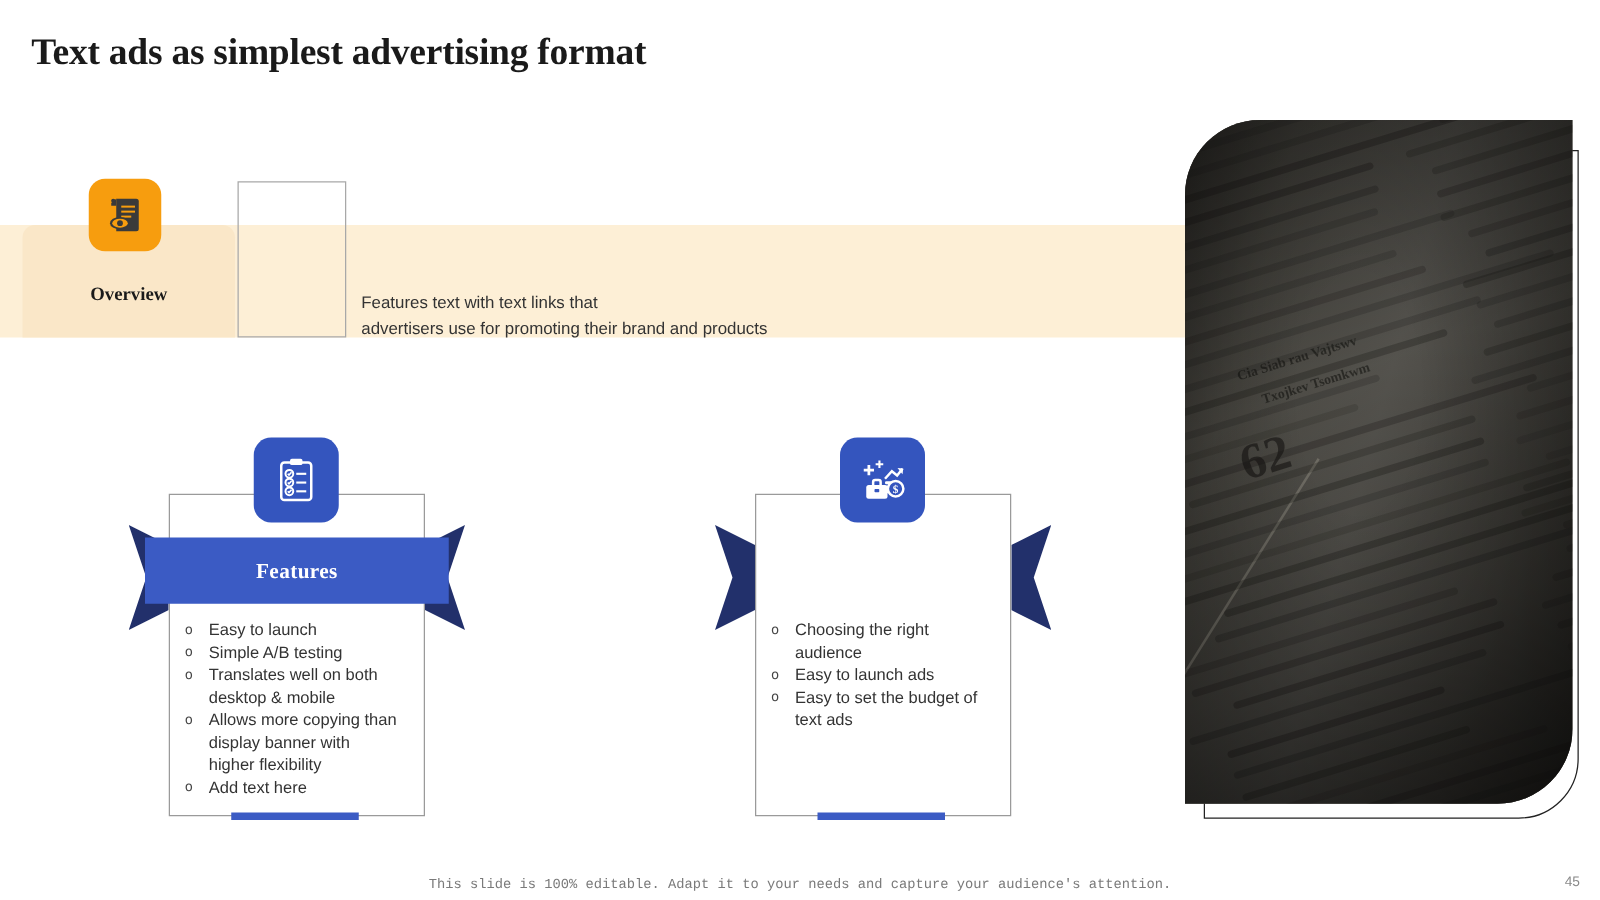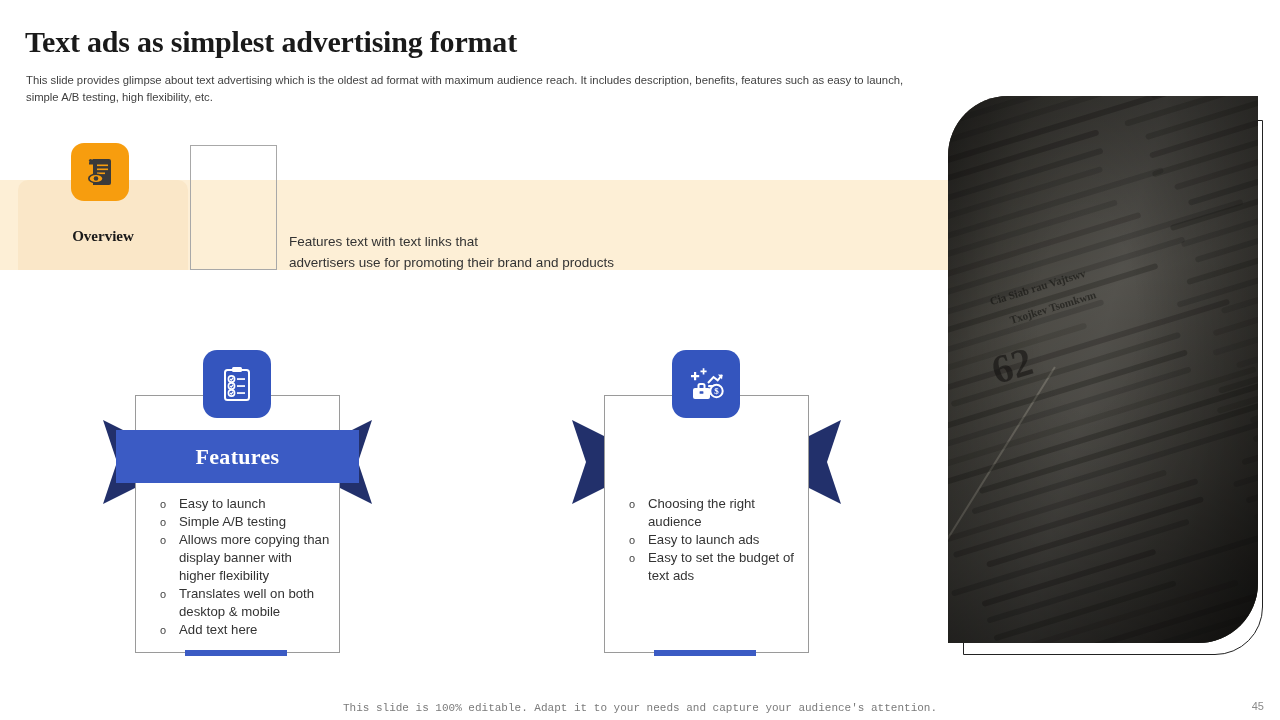--- a/index.html
+++ b/index.html
@@ -86,25 +86,25 @@
   .ribbon .tail.left  { left: 0;  clip-path: polygon(0 0, 100% 16px, 100% 68px, 0 84px, 14px 42px); }
   .ribbon .tail.right { right: 0; clip-path: polygon(100% 0, 0 16px, 0 68px, 100% 84px, calc(100% - 14px) 42px); }
   .ribbon .band {
     position: absolute; left: 13px; top: 10px;
     width: 243px; height: 53px;
     background: #3B5BC4;
     display: flex; align-items: center; justify-content: center;
   }
   .ribbon .band span {
     font-family: "Liberation Serif", serif;
-    font-weight: bold; font-size: 22px; color: #ffffff;
+    font-weight: bold; font-size: 17px; color: #ffffff;
     letter-spacing: 0.3px;
   }
 
-  .card ul { position: absolute; left: 20px; top: 100px; width: 175px; list-style: none; }
+  .card ul { position: absolute; left: 8px; top: 100px; width: 175px; list-style: none; }
   .card ul li {
     position: relative; padding-left: 24px;
     font-size: 13.2px; line-height: 18px; color: #333;
     margin-bottom: 0px;
   }
   .card ul li::before {
     content: "o"; position: absolute; left: 5px; top: 0;
     font-size: 11px; color: #444;
   }
 
@@ -174,21 +174,20 @@
     position: absolute; right: 16px; top: 700px;
     font-size: 11px; color: #8a8a8a;
   }
 </style>
 </head>
 <body>
 
 <div class="slide">
 
   <div class="page-title">Text ads as simplest advertising format</div>
-  <div class="page-subtitle">This slide provides glimpse about text advertising which is the oldest ad format with maximum audience reach. It includes description, benefits, features such as easy to launch, simple A/B testing, high flexibility, etc.</div>
 
   <div class="cream-band"></div>
   <div class="outline-rect"></div>
   <div class="overview-tab"></div>
 
   <div class="overview-icon">
     <svg width="36" height="36" viewBox="0 0 36 36" aria-hidden="true">
       <path d="M11 5 h16 a2 2 0 0 1 2 2 v22 a2 2 0 0 1 -2 2 h-16 z" fill="#3a3a3a"></path>
       <path d="M11 5 l-4 3.4 v2.2 h4 z" fill="#3a3a3a"></path>
       <circle cx="8.6" cy="6.6" r="1.7" fill="#3a3a3a"></circle>
@@ -227,22 +226,22 @@
     <div class="ribbon">
       <div class="tail left"></div>
       <div class="tail right"></div>
       <div class="band">
         <span>Features</span>
       </div>
     </div>
     <ul>
       <li>Easy to launch</li>
       <li>Simple A/B testing</li>
+      <li>Translates well on both desktop &amp; mobile</li>
       <li>Allows more copying than display banner with higher flexibility</li>
-      <li>Translates well on both desktop &amp; mobile</li>
       <li>Add text here</li>
     </ul>
   </div>
 
   <div class="card" id="card-benefits">
     <div class="box"></div>
     <div class="bottom-accent"></div>
     <div class="card-icon">
       <svg width="40" height="40" viewBox="0 0 40 40" aria-hidden="true">
         <path d="M5 11 h3 v-3 h2.2 v3 h3 v2.2 h-3 v3 h-2.2 v-3 h-3 z" fill="#fff"></path>

